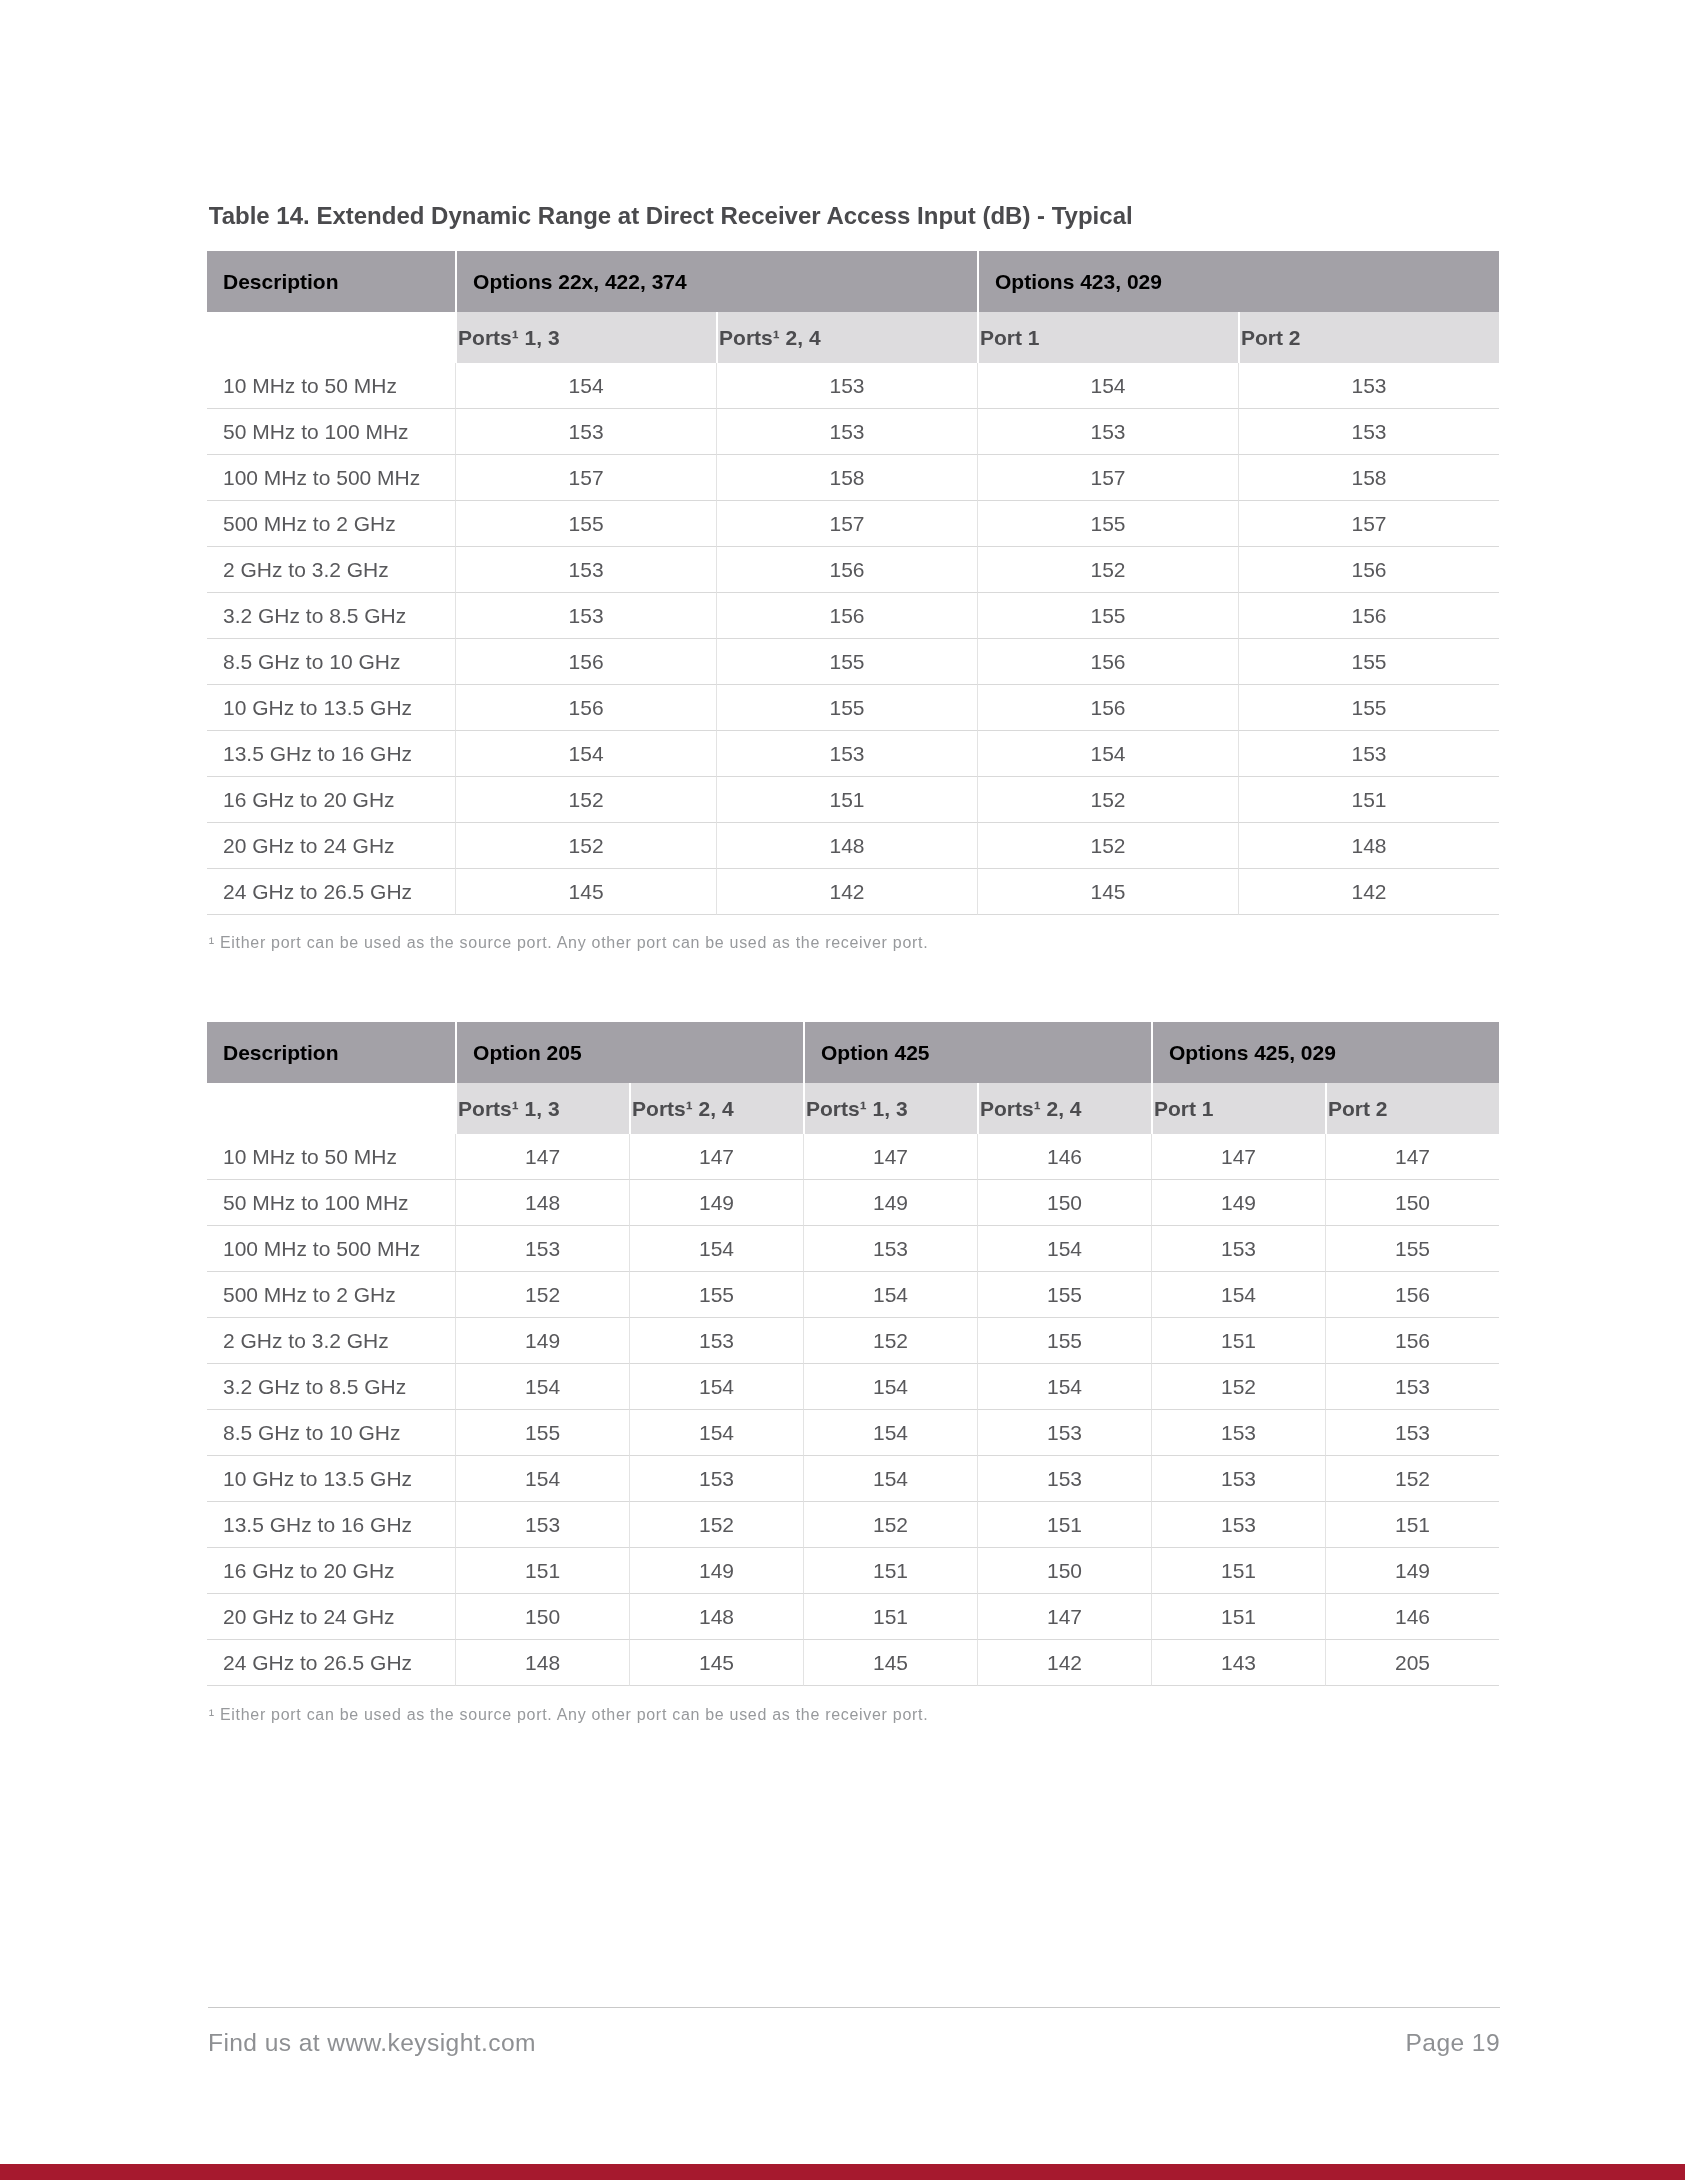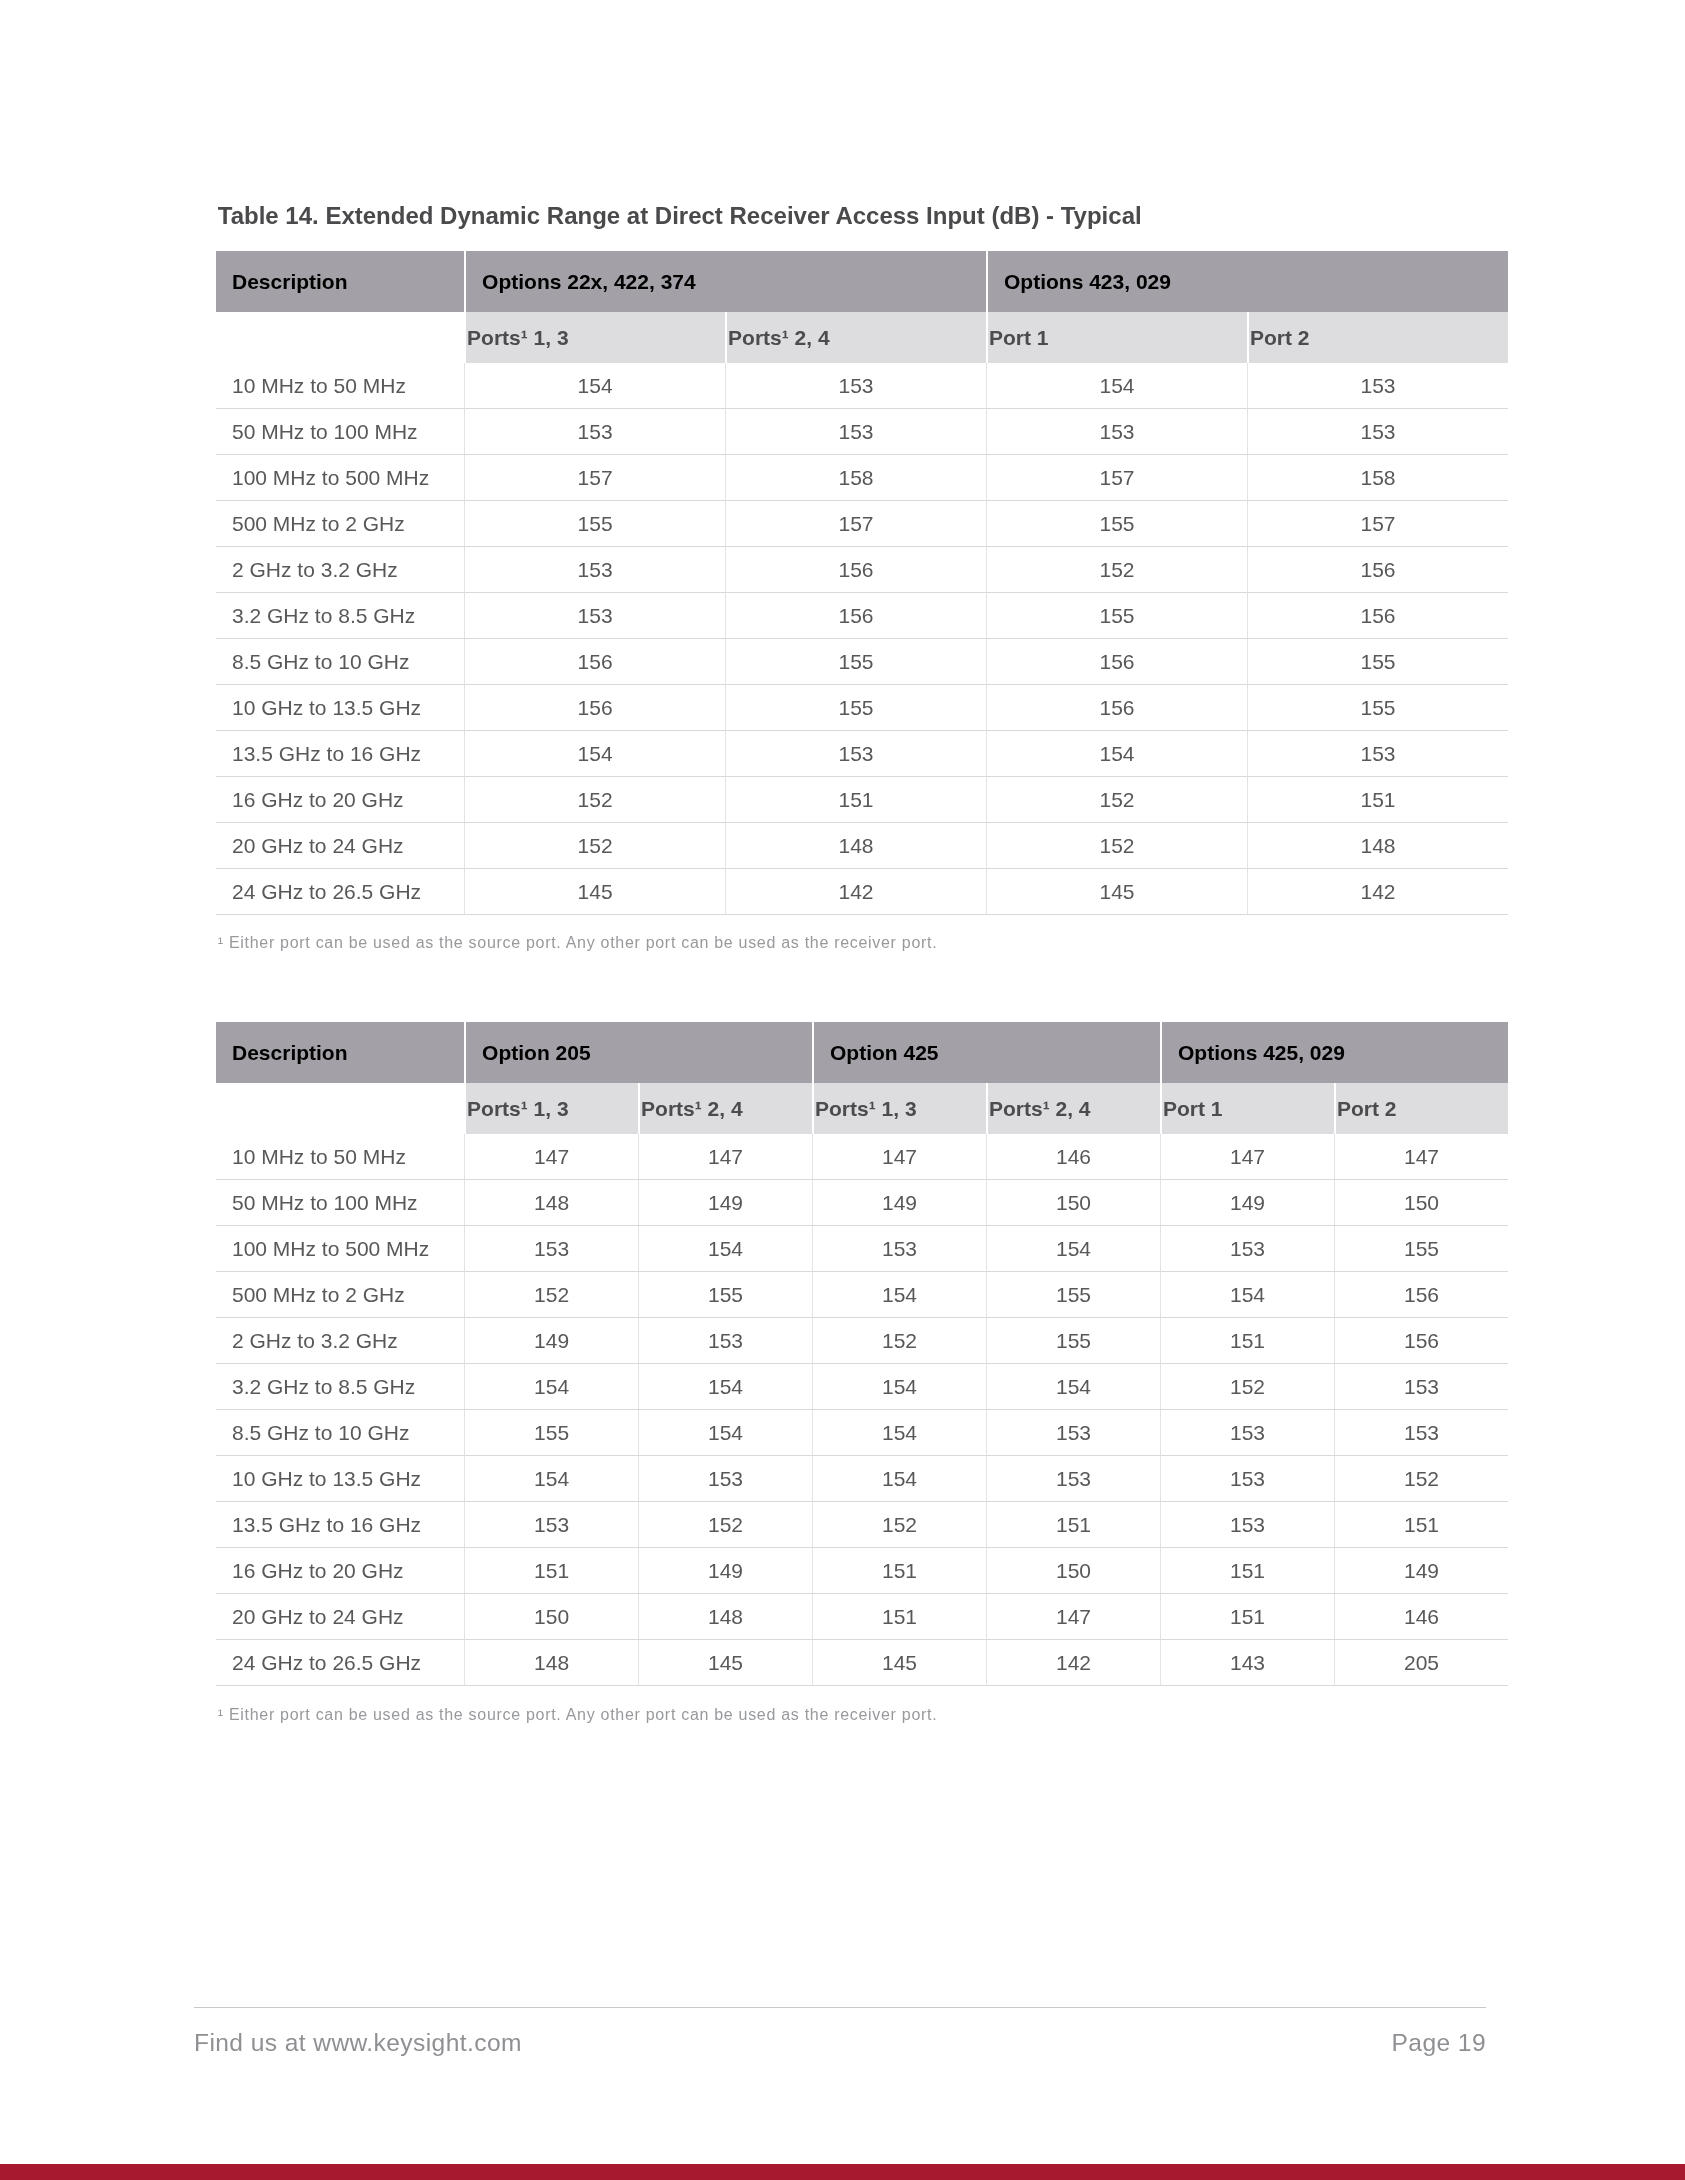--- a/index.html
+++ b/index.html
@@ -10,21 +10,21 @@
     --muted:#97999c;
   }
   *{box-sizing:border-box;}
   html,body{margin:0;padding:0;}
   body{
     width:1685px;height:2180px;position:relative;
     background:#ffffff;overflow:hidden;
     font-family:"Liberation Sans", sans-serif;
     color:var(--text);
   }
-  .content{position:absolute;left:216px;top:202px;width:1292px;}
+  .content{position:absolute;left:207px;top:202px;width:1292px;}
   .table-title{
     font-size:24px;line-height:28px;font-weight:bold;color:#4a4a4d;
     margin:0 0 21px 1.8px;
   }
   table{width:100%;border-collapse:separate;border-spacing:0;table-layout:fixed;}
   th,td{overflow:hidden;white-space:nowrap;}
   .group-th{
     background:var(--header-bg);color:#000000;font-size:21px;font-weight:bold;
     text-align:left;padding:0 0 0 16px;height:61px;
   }
@@ -39,21 +39,21 @@
     height:46px;font-size:21px;color:var(--text);
     border-bottom:0.9px solid #d9d9d9;background:#ffffff;
   }
   td.rowlabel{text-align:left;padding-left:16px;}
   td.val{text-align:center;border-left:0.9px solid #e3e3e3;}
   .footnote{
     font-size:16px;color:var(--muted);letter-spacing:0.7px;
     margin:19.3px 0 70px 1.8px;
   }
   .page-footer{
-    position:absolute;left:194px;width:1292px;top:2007px;
+    position:absolute;left:208px;width:1292px;top:2007px;
     border-top:0.9px solid #c9c9c9;padding-top:21px;
     display:flex;justify-content:space-between;align-items:baseline;
     font-size:24.6px;color:#8e9093;letter-spacing:0.4px;
   }
   .brand-bar{
     position:absolute;left:0;right:0;bottom:0;height:16px;
     background:var(--brand);
   }
 </style>
 </head>

